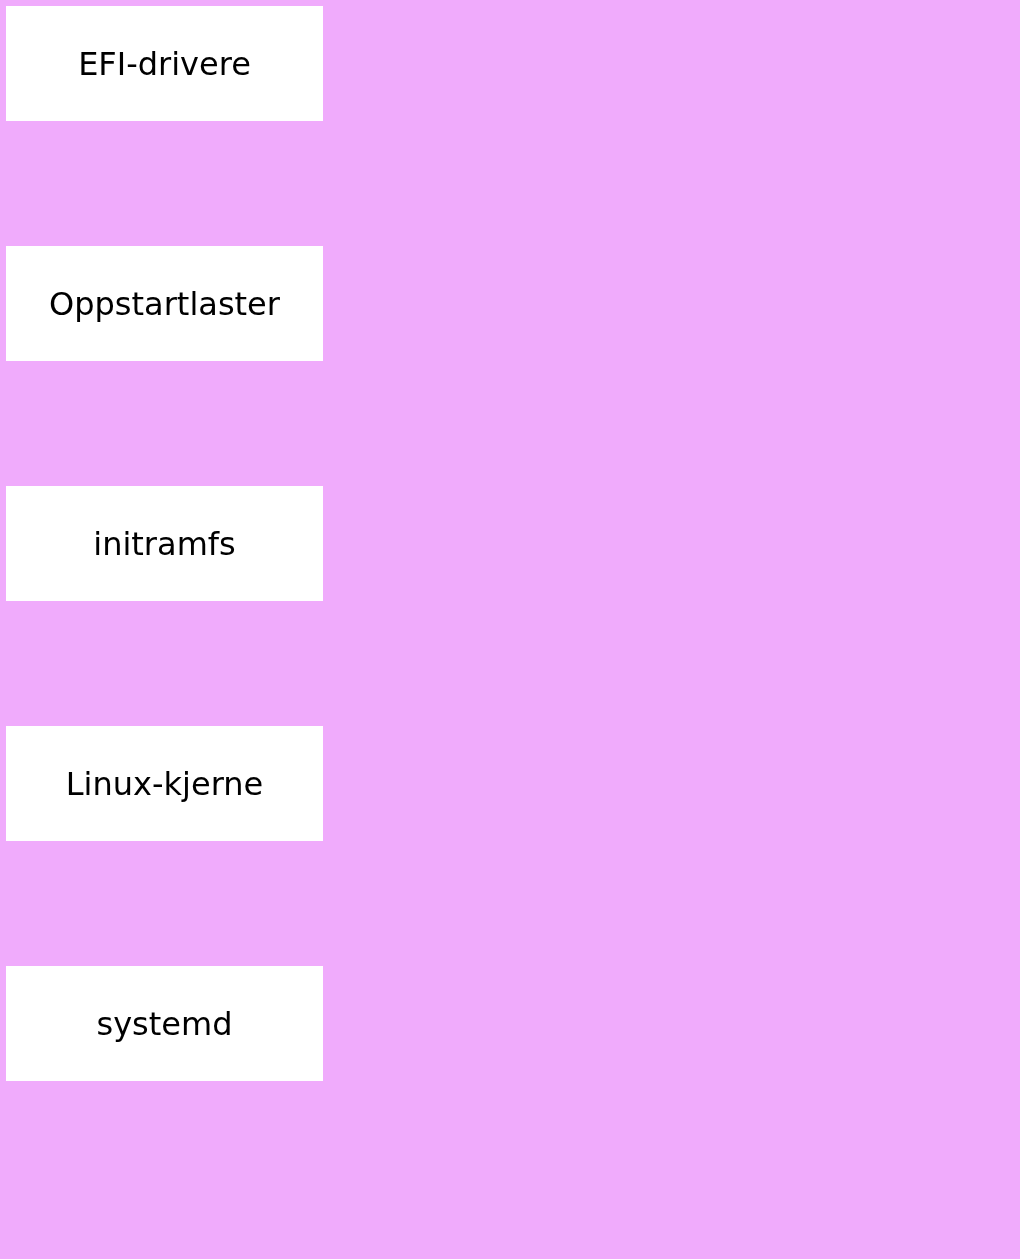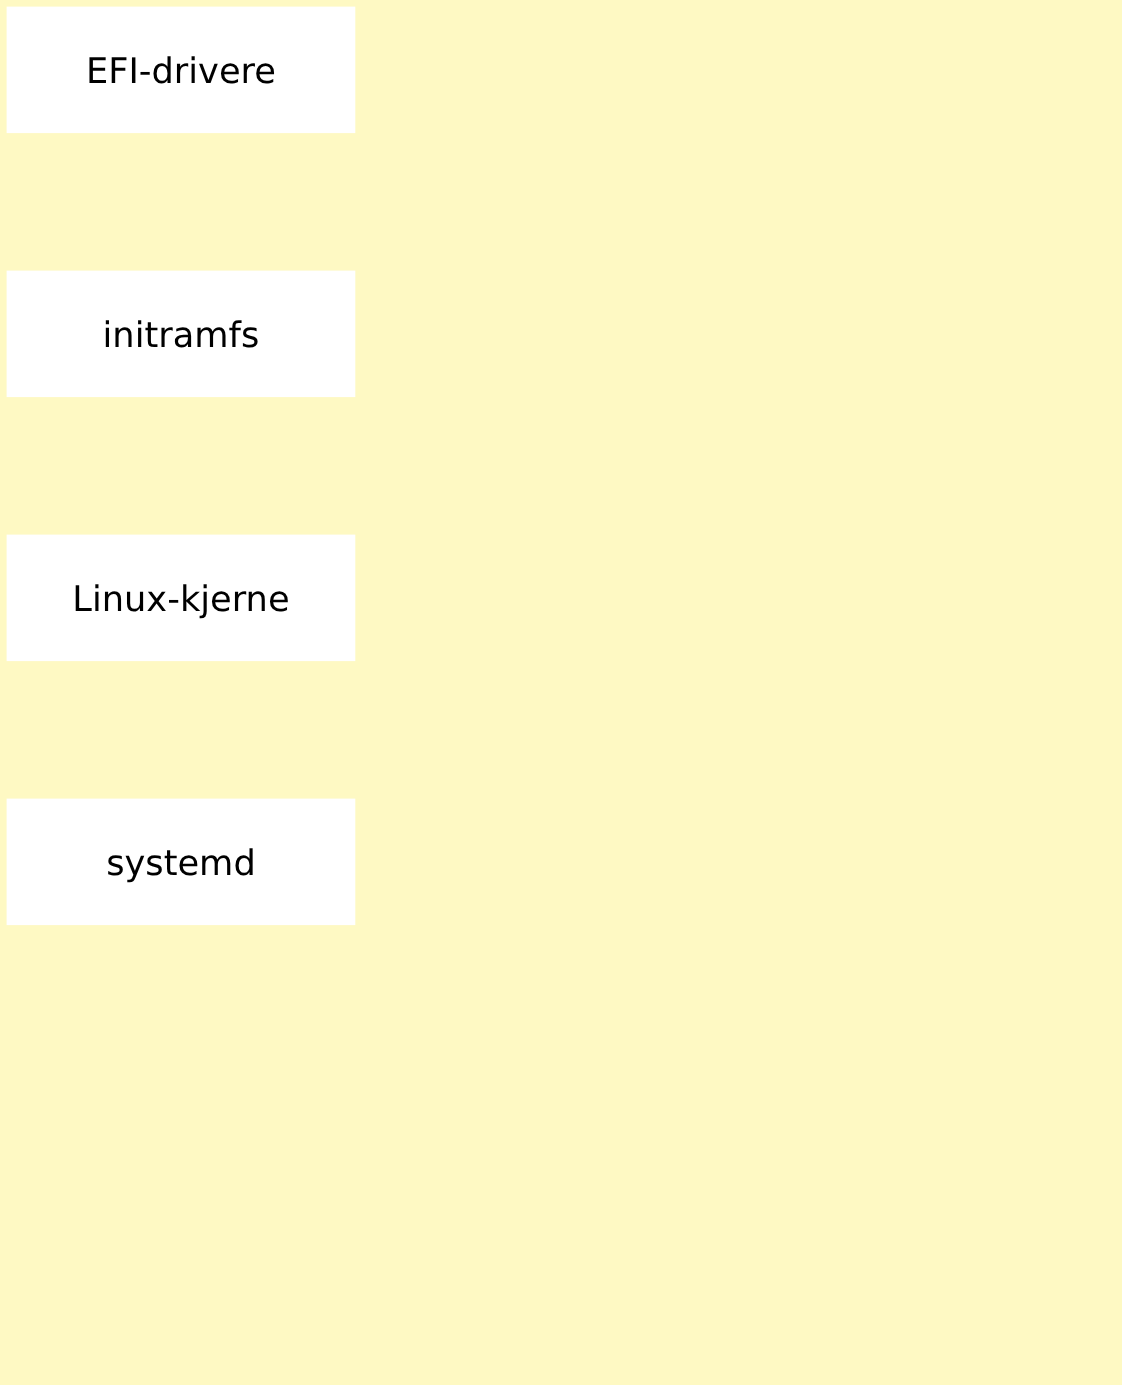--- a/index.html
+++ b/index.html
@@ -6,21 +6,21 @@
   html, body {
     margin: 0;
     padding: 0;
     background: #000000;
   }
 
   #canvas {
     position: relative;
     width: 1020px;
     height: 1259px;
-    background: #fef9c3;
+    background: #f0abfc;
     overflow: hidden;
     font-family: "DejaVu Sans", "Liberation Sans", sans-serif;
   }
 
   .stage-column {
     position: absolute;
     left: 6px;
     top: 6px;
     width: 317px;
   }
@@ -55,20 +55,23 @@
 <body>
 
 <div id="canvas">
 
   <div class="stage-column">
 
     <div class="stage-box">
       <span class="stage-label">EFI-drivere</span>
     </div>
 
+    <div class="stage-box">
+      <span class="stage-label">Oppstartlaster</span>
+    </div>
 
     <div class="stage-box">
       <span class="stage-label">initramfs</span>
     </div>
 
     <div class="stage-box">
       <span class="stage-label">Linux-kjerne</span>
     </div>
 
     <div class="stage-box">

